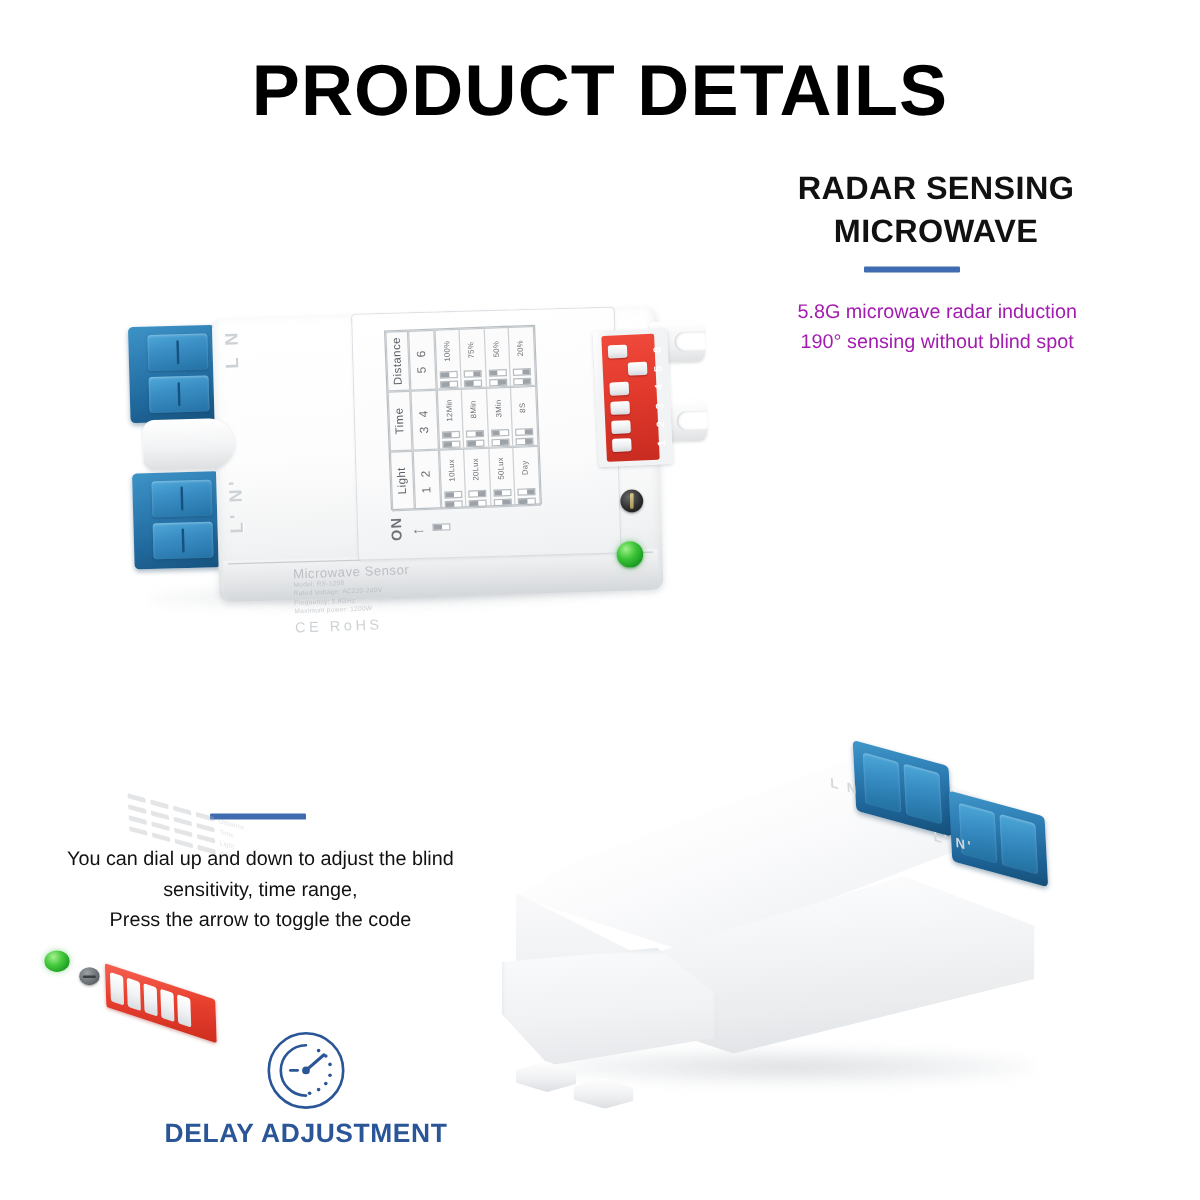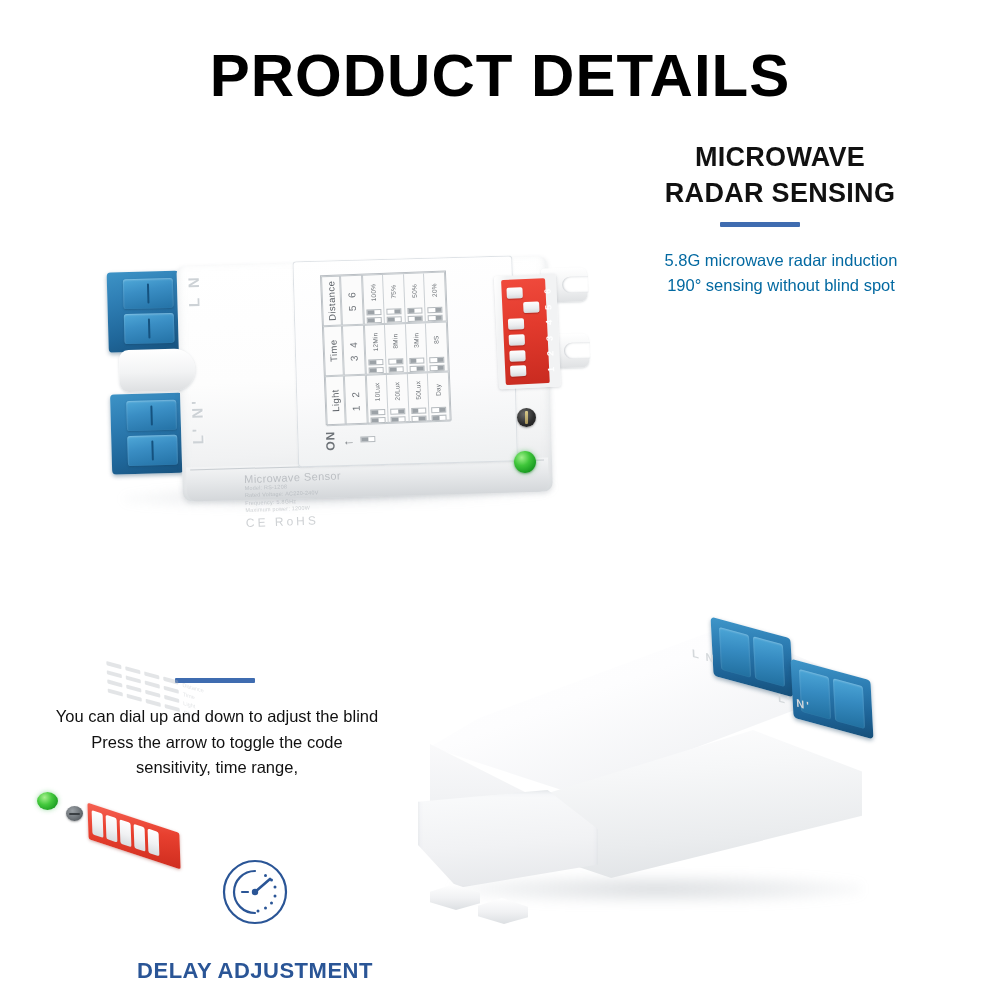--- a/index.html
+++ b/index.html
@@ -27,21 +27,21 @@
     font-size: 27px; font-weight: bold; color: #111;
     line-height: 1.33; letter-spacing: 0.3px;
   }
   .sec1-rule {
     position: absolute; left: 720px; top: 222px;
     width: 80px; height: 5px; background: #3f6cb0; border-radius: 1px;
   }
   .sec1-body {
     position: absolute; left: 596px; top: 248px; width: 370px;
     text-align: center;
-    font-size: 16.5px; color: #0369a1; line-height: 1.52;
+    font-size: 16.5px; color: #a21caf; line-height: 1.52;
   }
 
   .sec2-head {
     position: absolute; left: 30px; top: 596px; width: 370px;
     text-align: center;
     font-size: 27px; font-weight: bold; color: #111;
     line-height: 1.33; letter-spacing: 0.3px;
   }
   .sec2-rule {
     position: absolute; left: 175px; top: 678px;
@@ -50,21 +50,21 @@
   .sec2-body {
     position: absolute; left: 22px; top: 704px; width: 390px;
     text-align: center;
     font-size: 16.5px; color: #111; line-height: 1.55;
   }
 
   
   .delay-block { position: absolute; left: 110px; top: 858px; width: 290px; text-align: center; }
   .delay-icon { display: block; margin: 0 auto; }
   .delay-label {
-    margin-top: 32px; font-size: 22px; font-weight: bold;
+    margin-top: 6px; font-size: 22px; font-weight: bold;
     color: #2a5596; letter-spacing: 0.5px;
   }
 
   
   .prod1 {
     position: absolute; left: 92px; top: 248px;
     width: 510px; height: 285px;
     transform: rotate(-1.6deg);
   }
   .p1-shadow {
@@ -586,34 +586,34 @@
       <div class="ln">Frequency: 5.8GHz</div>
       <div class="ln">Maximum power: 1200W</div>
       <div class="ce">CE RoHS</div>
     </div>
   </div>
 
   <div class="p1-pot"></div>
   <div class="p1-led"></div>
 
   <div class="sec1-head">
+    <div>RADAR SENSING</div>
     <div>MICROWAVE</div>
-    <div>RADAR SENSING</div>
   </div>
   <div class="sec1-rule"></div>
   <div class="sec1-body">
     <div>5.8G microwave radar induction</div>
     <div>190° sensing without blind spot</div>
   </div>
 
   <div class="sec2-rule"></div>
   <div class="sec2-body">
     <div>You can dial up and down to adjust the blind</div>
+    <div>sensitivity, time range,</div>
     <div>Press the arrow to toggle the code</div>
-    <div>sensitivity, time range,</div>
   </div>
 
   <div class="prod2">
     <div class="p2-shadow"></div>
     <div class="p2-term a"></div>
     <div class="p2-term b"></div>
     <div class="p2-top"></div>
     <div class="p2-face"></div>
     <div class="p2-front"></div>
     <div class="p2-ledge"></div>

